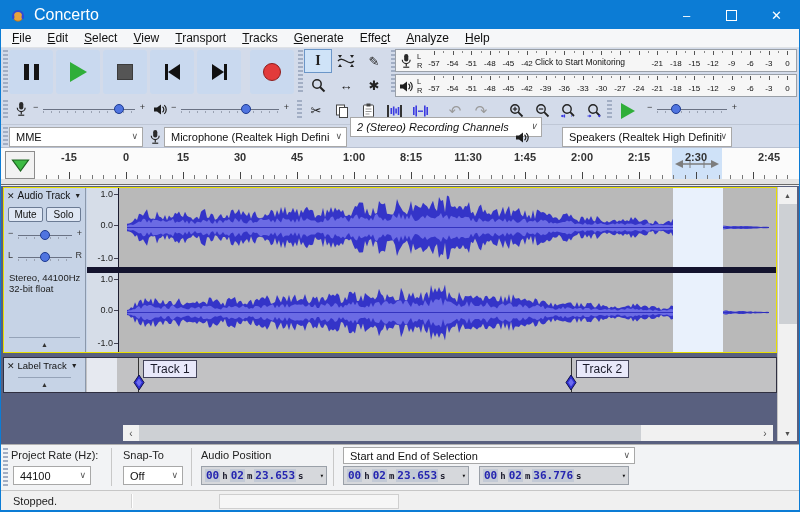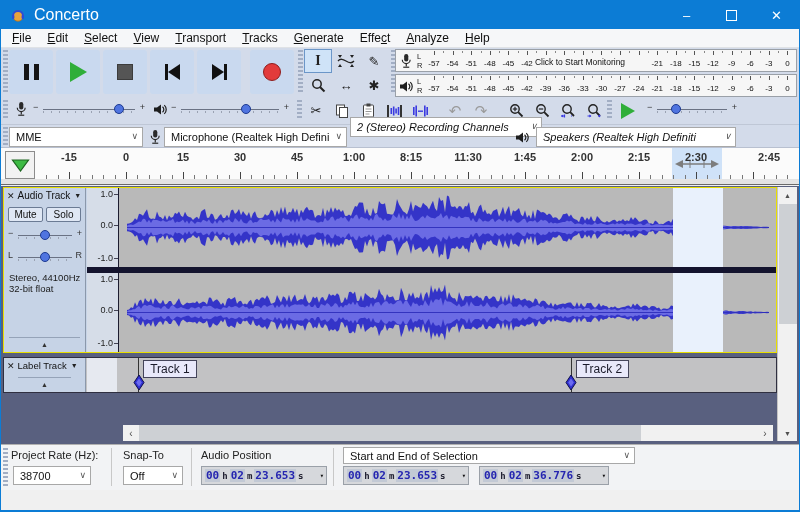--- a/index.html
+++ b/index.html
@@ -480,21 +480,21 @@
     <span class="chev">∨</span>
   </div>
   <div class="combo" style="left:349px;top:116px;width:192px;font-style:italic;">
     <span>2 (Stereo) Recording Channels</span>
     <span class="chev">∨</span>
   </div>
   <svg width="14" height="13" viewBox="0 0 14 12" class="abs" style="left:514px;top:130px;">
     <polygon points="1,4 4,4 8,1 8,11 4,8 1,8" fill="#1d1d1d"></polygon>
     <path d="M9.5,3.2 a3.6,3.6 0 0 1 0,5.6 M11.3,1.6 a6,6 0 0 1 0,8.8" fill="none" stroke="#1d1d1d" stroke-width="1.2"></path>
   </svg>
-  <div class="combo" style="left:535px;top:126px;width:200px;font-style:italic;">
+  <div class="combo" style="left:561px;top:126px;width:170px;">
     <span>Speakers (Realtek High Definiti</span>
     <span class="chev">∨</span>
   </div>
 
   <div class="abs ruler" id="ruler">
     <div class="selband" id="selband-r" style="left: 670.9px; width: 49.9px;"></div>
     <svg width="46" height="12" viewBox="0 0 46 12" style="position: absolute; top: 10px; left: 672.8px;" id="selarrow">
       <line x1="6" y1="6" x2="40" y2="6" stroke="#7d7d7d" stroke-width="1.6"></line>
       <polygon points="1,6 9,2 9,10" fill="#7d7d7d"></polygon>
         <polygon points="45,6 37,2 37,10" fill="#7d7d7d"></polygon>
@@ -700,21 +700,21 @@
       <div class="varrow" style="top:238px;">
           <span>▼</span>
         </div>
     </div>
   </div>
 
   <div class="abs seltb"></div>
   <div class="abs grip" style="left:2px;top:447px;height:38px;"></div>
   <div class="stlabel abs" style="left:10px;top:448px;">Project Rate (Hz):</div>
   <div class="combo" style="left:12px;top:465px;width:78px;height:19px;">
-    <span>38700</span>
+    <span>44100</span>
     <span class="chev">∨</span>
   </div>
   <div class="vsep abs" style="left:110px;top:447px;"></div>
   <div class="stlabel abs" style="left:122px;top:448px;">Snap-To</div>
   <div class="combo" style="left:122px;top:465px;width:60px;height:19px;">
     <span>Off</span>
     <span class="chev">∨</span>
   </div>
   <div class="vsep abs" style="left:190px;top:447px;"></div>
   <div class="stlabel abs" style="left:200px;top:448px;">Audio Position</div>
@@ -724,19 +724,24 @@
   </div>
   <div class="vsep abs" style="left:332px;top:447px;"></div>
   <div class="combo" style="left:342px;top:446px;width:292px;height:17px;">
     <span>Start and End of Selection</span>
     <span class="chev" style="top:2px;">∨</span>
   </div>
   <div class="timefield" style="left:342px;top:465px;width:126px;">
     <span class="tf-body"><span class="seg-num">00</span><span class="seg-unit">h</span><span class="seg-num">02</span><span class="seg-unit">m</span><span class="seg-num">23.653</span><span class="seg-unit">s</span></span>
     <span class="tf-arrow">▾</span>
   </div>
-  <div class="timefield" style="left:478px;top:465px;width:130px;">
+  <div class="timefield" style="left:478px;top:465px;width:150px;">
     <span class="tf-body"><span class="seg-num">00</span><span class="seg-unit">h</span><span class="seg-num">02</span><span class="seg-unit">m</span><span class="seg-num">36.776</span><span class="seg-unit">s</span></span>
     <span class="tf-arrow">▾</span>
   </div>
 
+  <div class="abs statusbar">
+    <div class="status-text">Stopped.</div>
+    <div class="st-groove" style="left:130px;"></div>
+    <div class="st-box"></div>
+  </div>
   <div class="abs bottomedge"></div>
 </div>
 
 </body></html>

